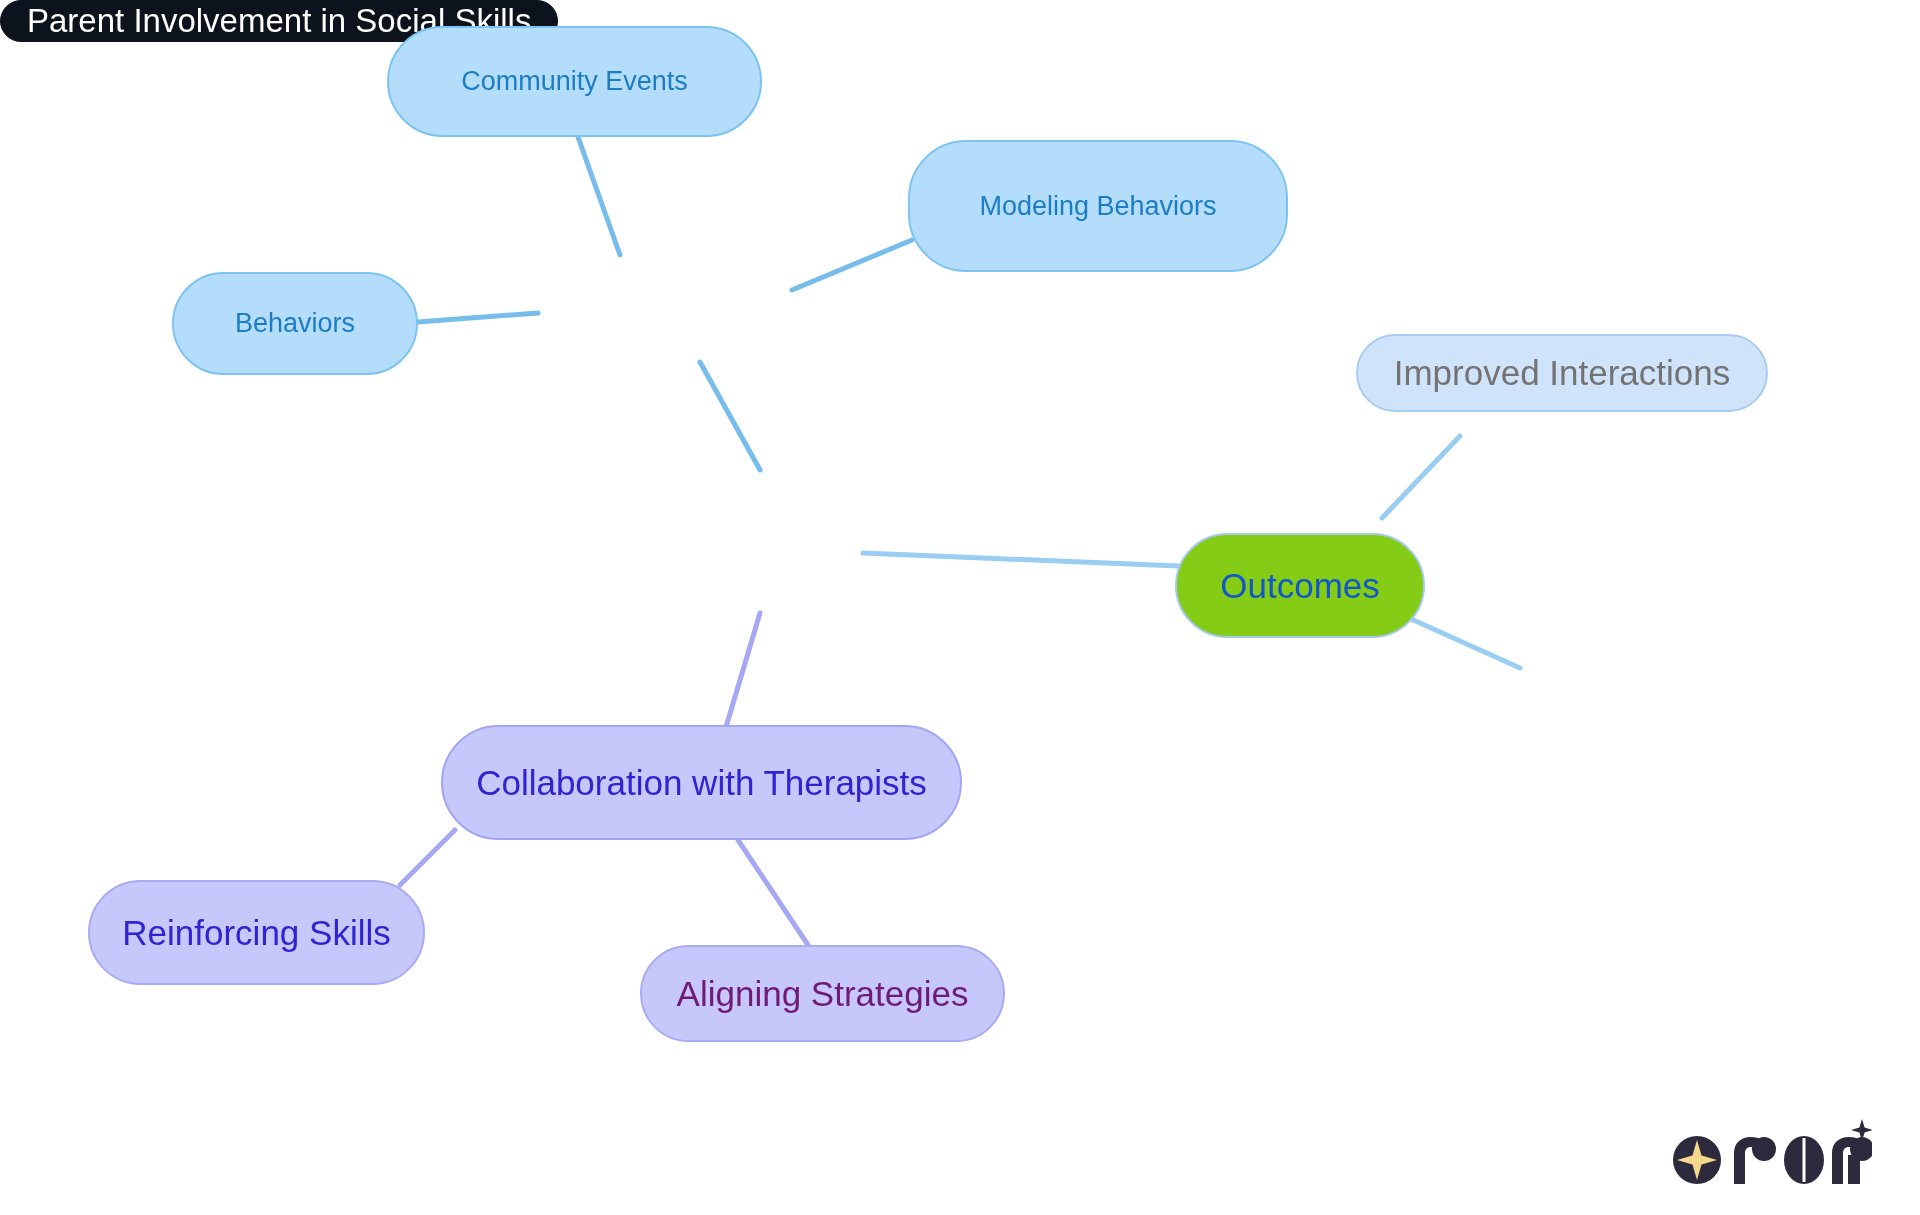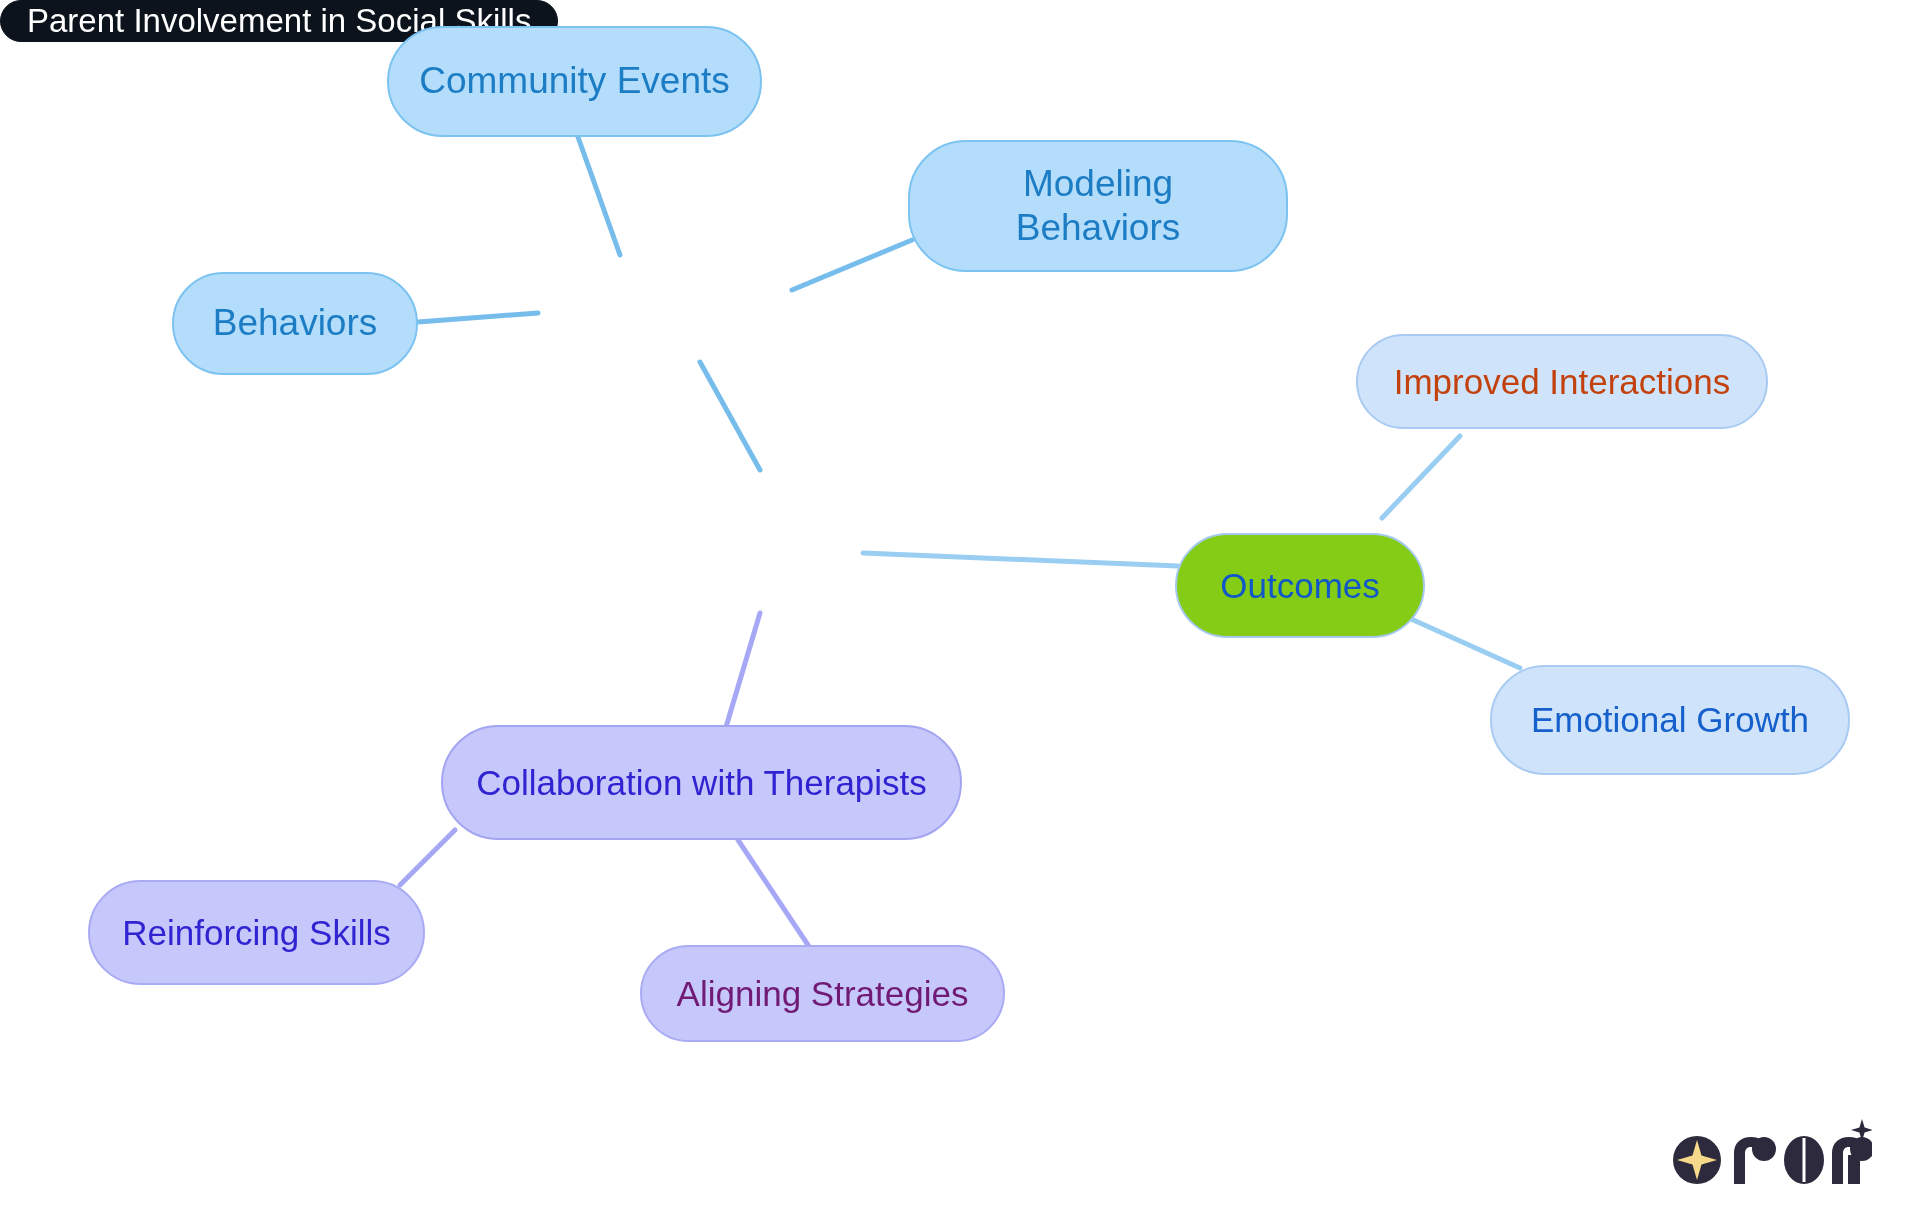--- a/index.html
+++ b/index.html
@@ -57,21 +57,21 @@
     border-radius: 58px;
     color: #1772bf;
     font-size: 35px;
   }
   
   .node.blue-leaf {
     background: #b3ddfb;
     border: 2px solid #7cc3f1;
     border-radius: 58px;
     color: #1c7cc4;
-    font-size: 37px;
+    font-size: 27px;
     justify-content: flex-end;
   }
   
   .node.lightblue-branch {
     background: #cfe3fb;
     border: 2px solid #a5c8ef;
     border-radius: 58px;
     color: #1057c9;
     font-size: 35px;
   }
@@ -135,25 +135,22 @@
   <div class="node blue-leaf" style="left: 908px; top: 140px; width: 380px; height: 132px; background: rgb(179, 221, 251); border-color: rgb(124, 195, 241); color: rgb(28, 124, 196);">
     <span class="node-label">Modeling Behaviors</span>
   </div>
   <div class="node blue-leaf" style="left: 172px; top: 272px; width: 246px; height: 103px; background: rgb(179, 221, 251); border-color: rgb(124, 195, 241); color: rgb(28, 124, 196);">
     <span class="node-label">Behaviors</span>
   </div>
 
   <div class="node lightblue-branch" style="left: 1175px; top: 515px; width: 250px; height: 105px; background: #84cc16; border-color: rgb(165, 200, 239); color: rgb(16, 87, 201); margin-top: 18px;">
     <span class="node-label">Outcomes</span>
   </div>
-  <div class="node lightblue-leaf" style="left: 1356px; top: 334px; width: 412px; height: 95px; background: rgb(207, 227, 251); border-color: rgb(169, 203, 242); color: #c2410c;">
+  <div class="node lightblue-leaf" style="left: 1356px; top: 334px; width: 412px; height: 78px; background: rgb(207, 227, 251); border-color: rgb(169, 203, 242); color: #737373;">
     <span class="node-label">Improved Interactions</span>
-  </div>
-  <div class="node lightblue-leaf" style="left: 1490px; top: 665px; width: 360px; height: 110px; background: rgb(207, 227, 251); border-color: rgb(169, 203, 242); color: rgb(21, 96, 204);">
-    <span class="node-label">Emotional Growth</span>
   </div>
 
   <div class="node purple-branch" style="left: 441px; top: 725px; width: 521px; height: 115px; background: rgb(198, 199, 250); border-color: rgb(163, 165, 242); color: rgb(47, 35, 210);">
     <span class="node-label">Collaboration with Therapists</span>
   </div>
   <div class="node purple-leaf" style="left: 88px; top: 880px; width: 337px; height: 105px; background: rgb(198, 199, 250); border-color: rgb(169, 171, 244); color: rgb(47, 35, 210);">
     <span class="node-label">Reinforcing Skills</span>
   </div>
   <div class="node purple-leaf" style="left: 640px; top: 945px; width: 365px; height: 97px; background: rgb(198, 199, 250); border-color: rgb(169, 171, 244); color: #701a75;">
     <span class="node-label">Aligning Strategies</span>

